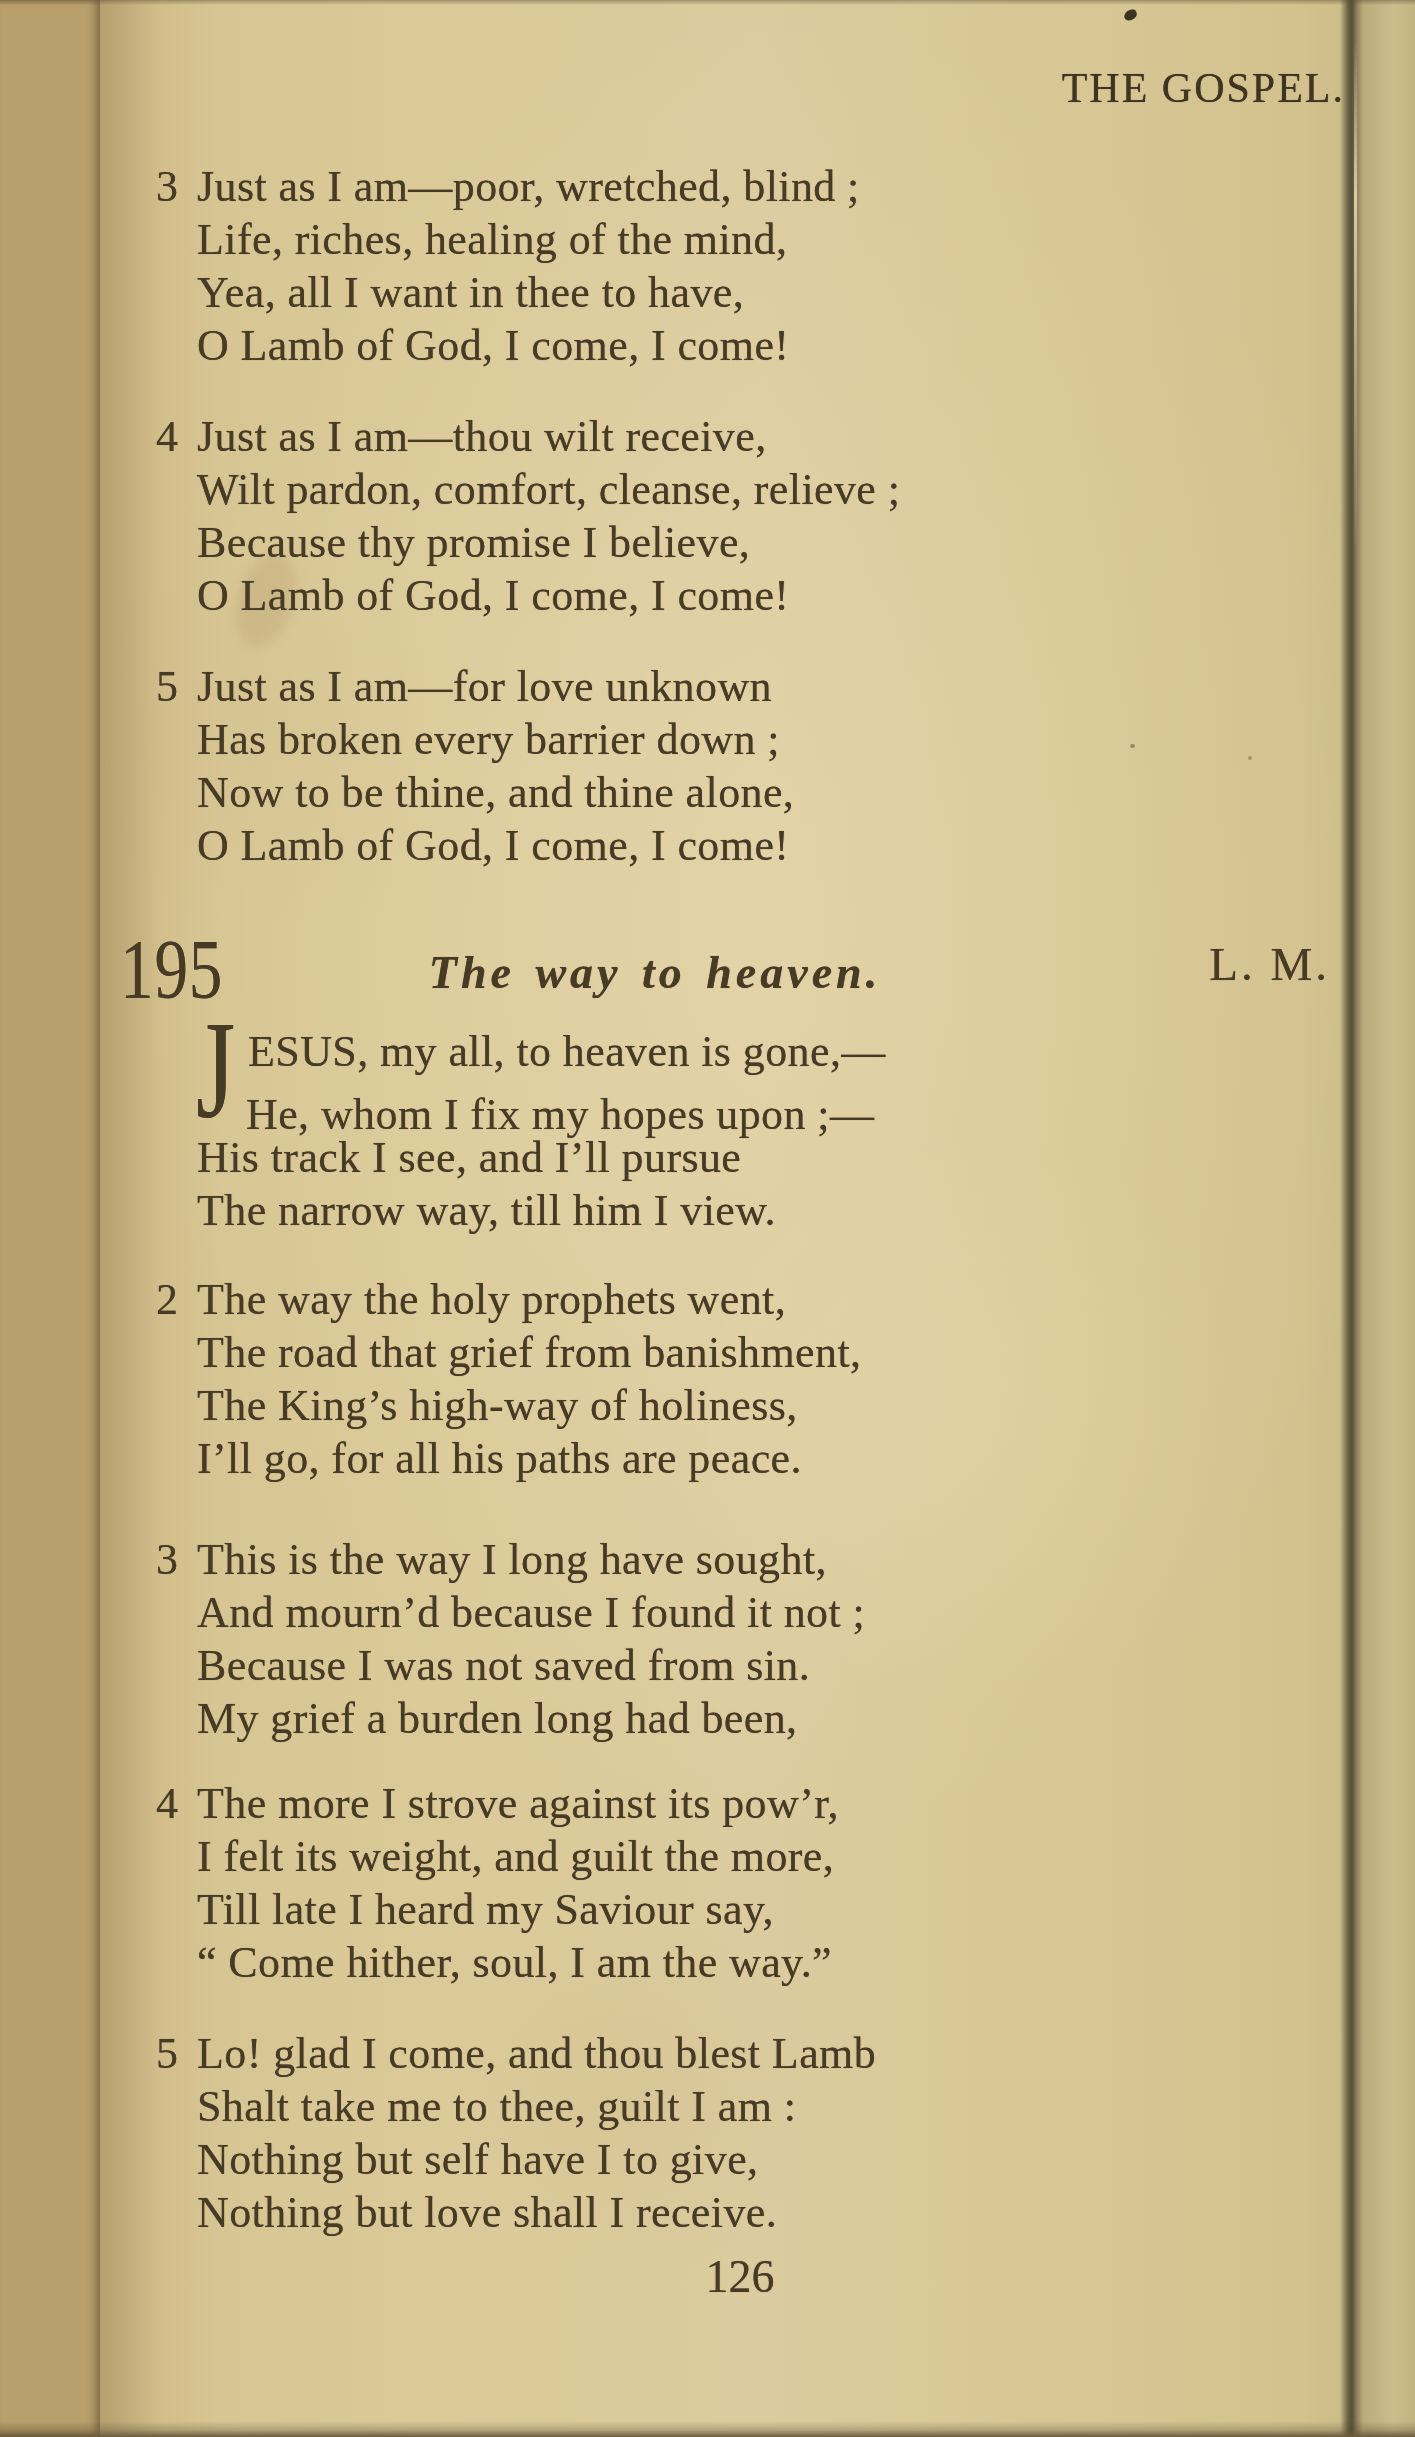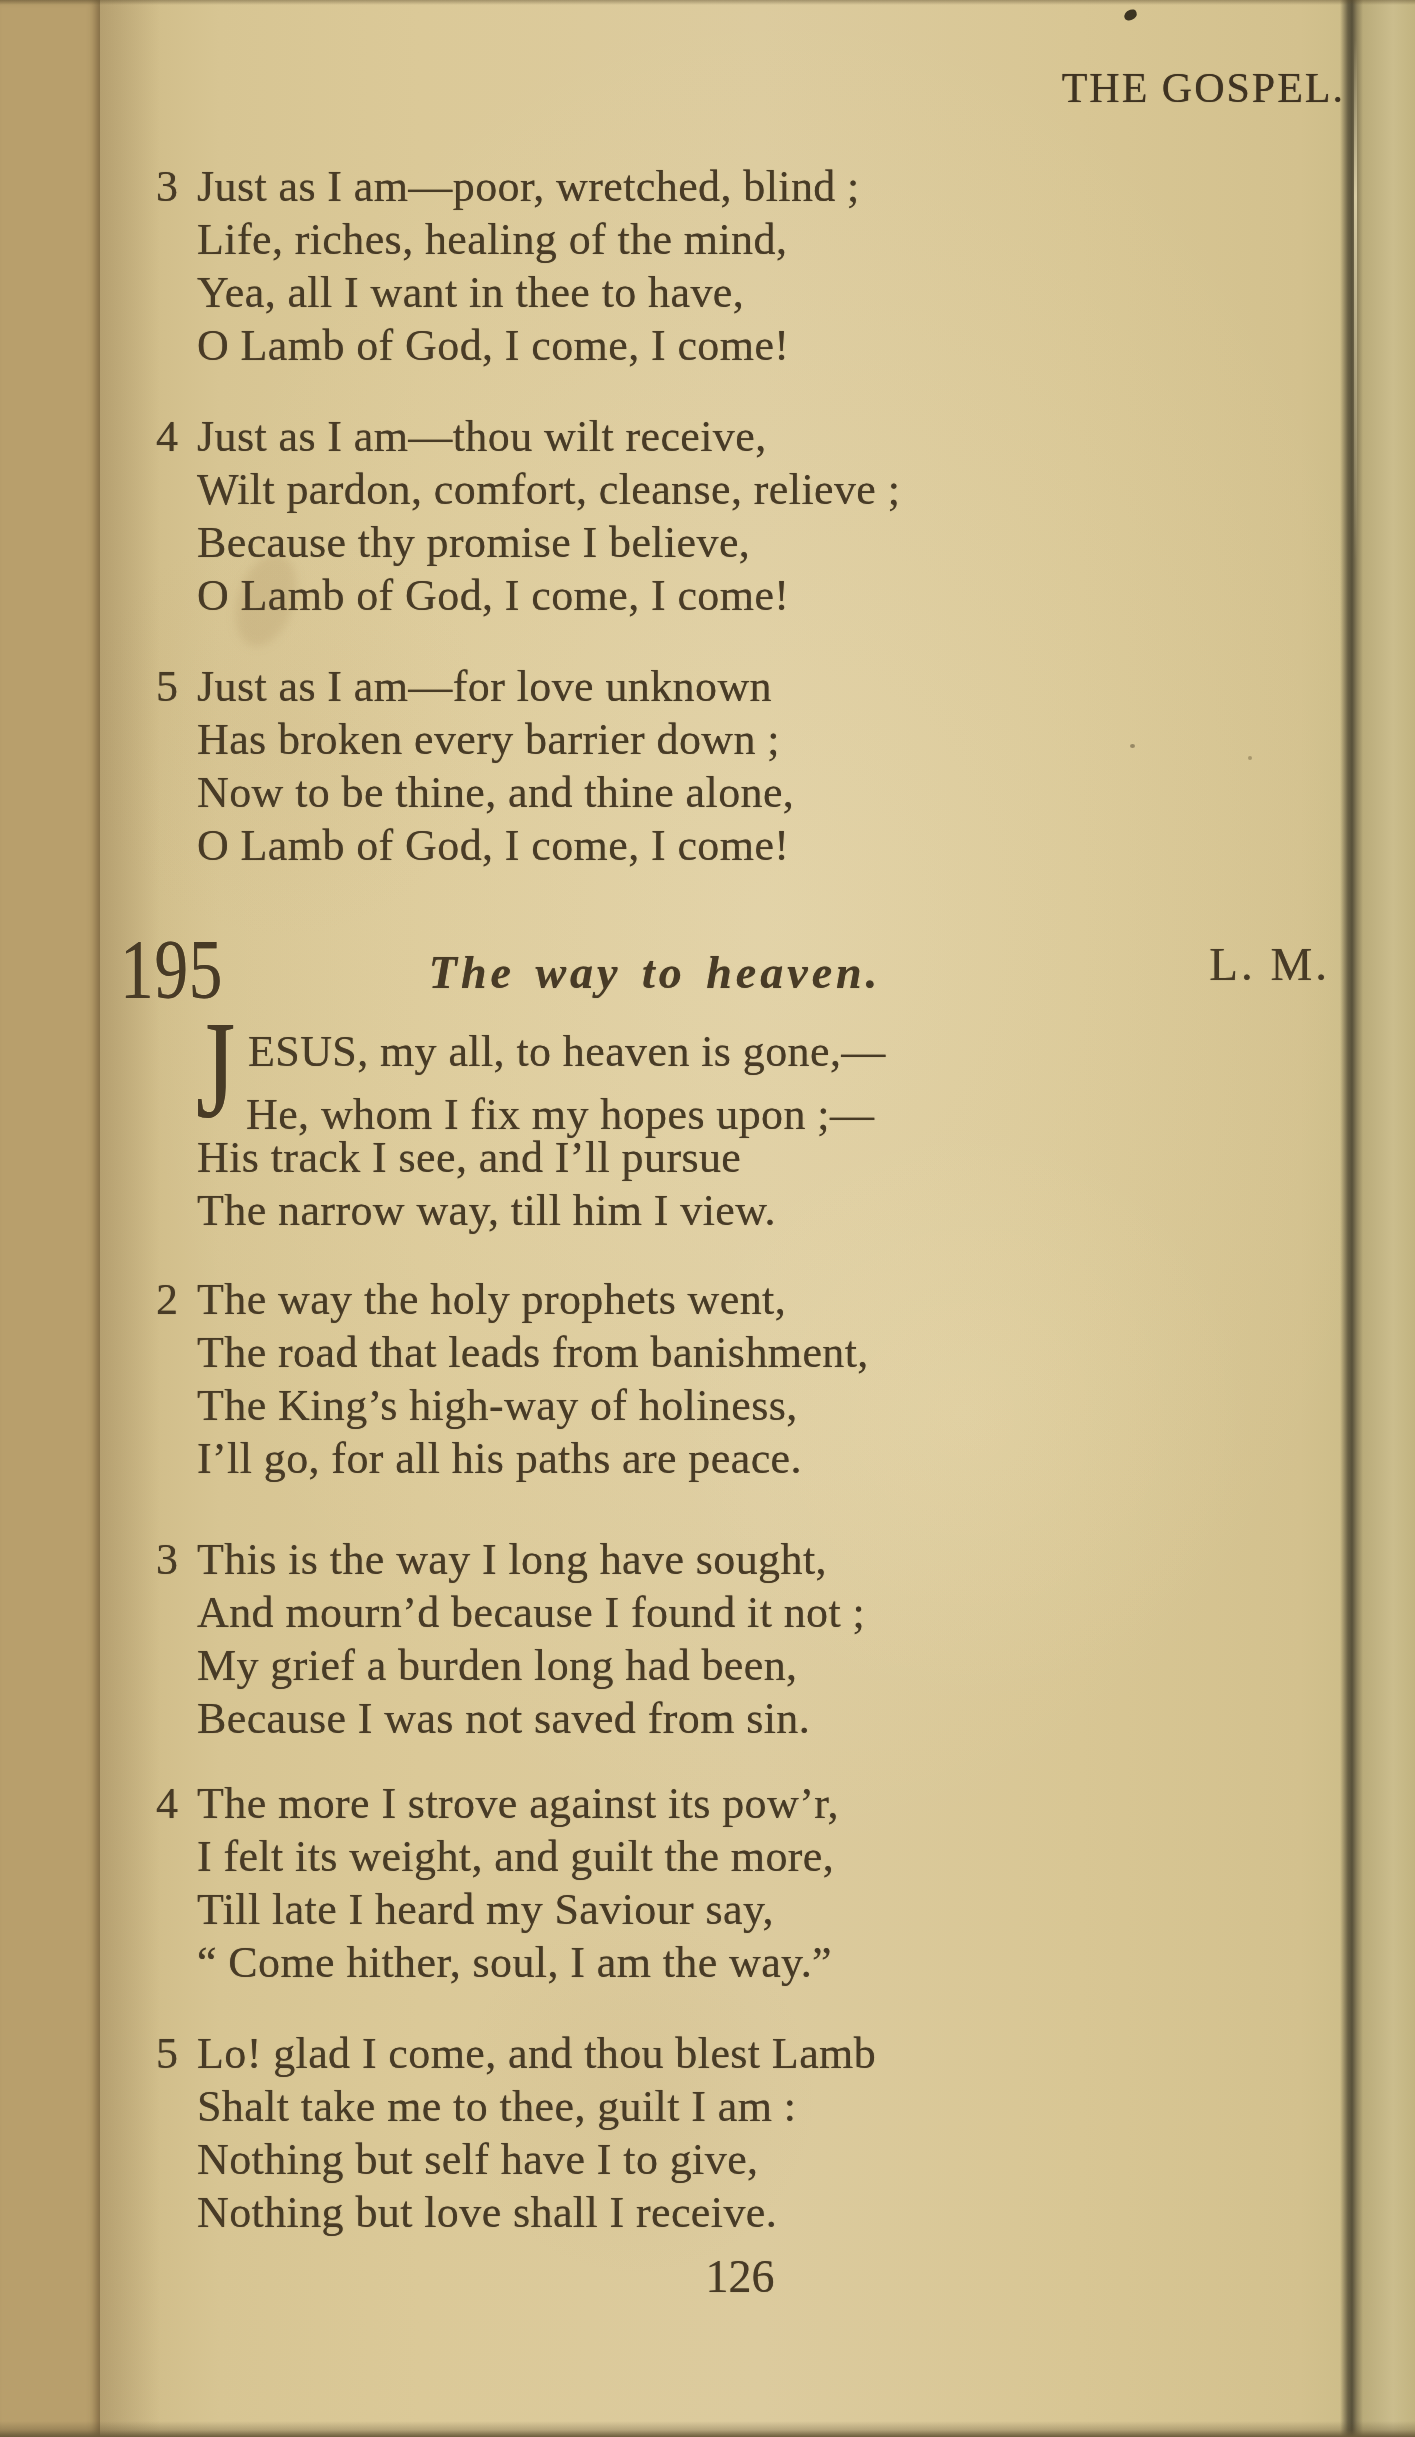--- a/index.html
+++ b/index.html
@@ -157,33 +157,33 @@
   <div class="dropcap ink">J</div>
   <div class="s1line s1-l1 ink">ESUS, my all, to heaven is gone,—</div>
   <div class="s1line s1-l2 ink">He, whom I fix my hopes upon ;—</div>
   <div class="s1line s1-l3 ink">His track I see, and I’ll pursue</div>
   <div class="s1line s1-l4 ink">The narrow way, till him I view.</div>
 
   <div class="verse ink" style="top:1273px">
     <div class="vnum">2</div>
     <div class="vlines">
       <div class="vline">The way the holy prophets went,</div>
-      <div class="vline">The road that leads from banishment,</div>
+      <div class="vline">The road that grief from banishment,</div>
       <div class="vline">The King’s high-way of holiness,</div>
       <div class="vline">I’ll go, for all his paths are peace.</div>
     </div>
   </div>
 
   <div class="verse ink" style="top:1533px">
     <div class="vnum">3</div>
     <div class="vlines">
       <div class="vline">This is the way I long have sought,</div>
       <div class="vline">And mourn’d because I found it not ;</div>
+      <div class="vline">Because I was not saved from sin.</div>
       <div class="vline">My grief a burden long had been,</div>
-      <div class="vline">Because I was not saved from sin.</div>
     </div>
   </div>
 
   <div class="verse ink" style="top:1777px">
     <div class="vnum">4</div>
     <div class="vlines">
       <div class="vline">The more I strove against its pow’r,</div>
       <div class="vline">I felt its weight, and guilt the more,</div>
       <div class="vline">Till late I heard my Saviour say,</div>
       <div class="vline">“ Come hither, soul, I am the way.”</div>

